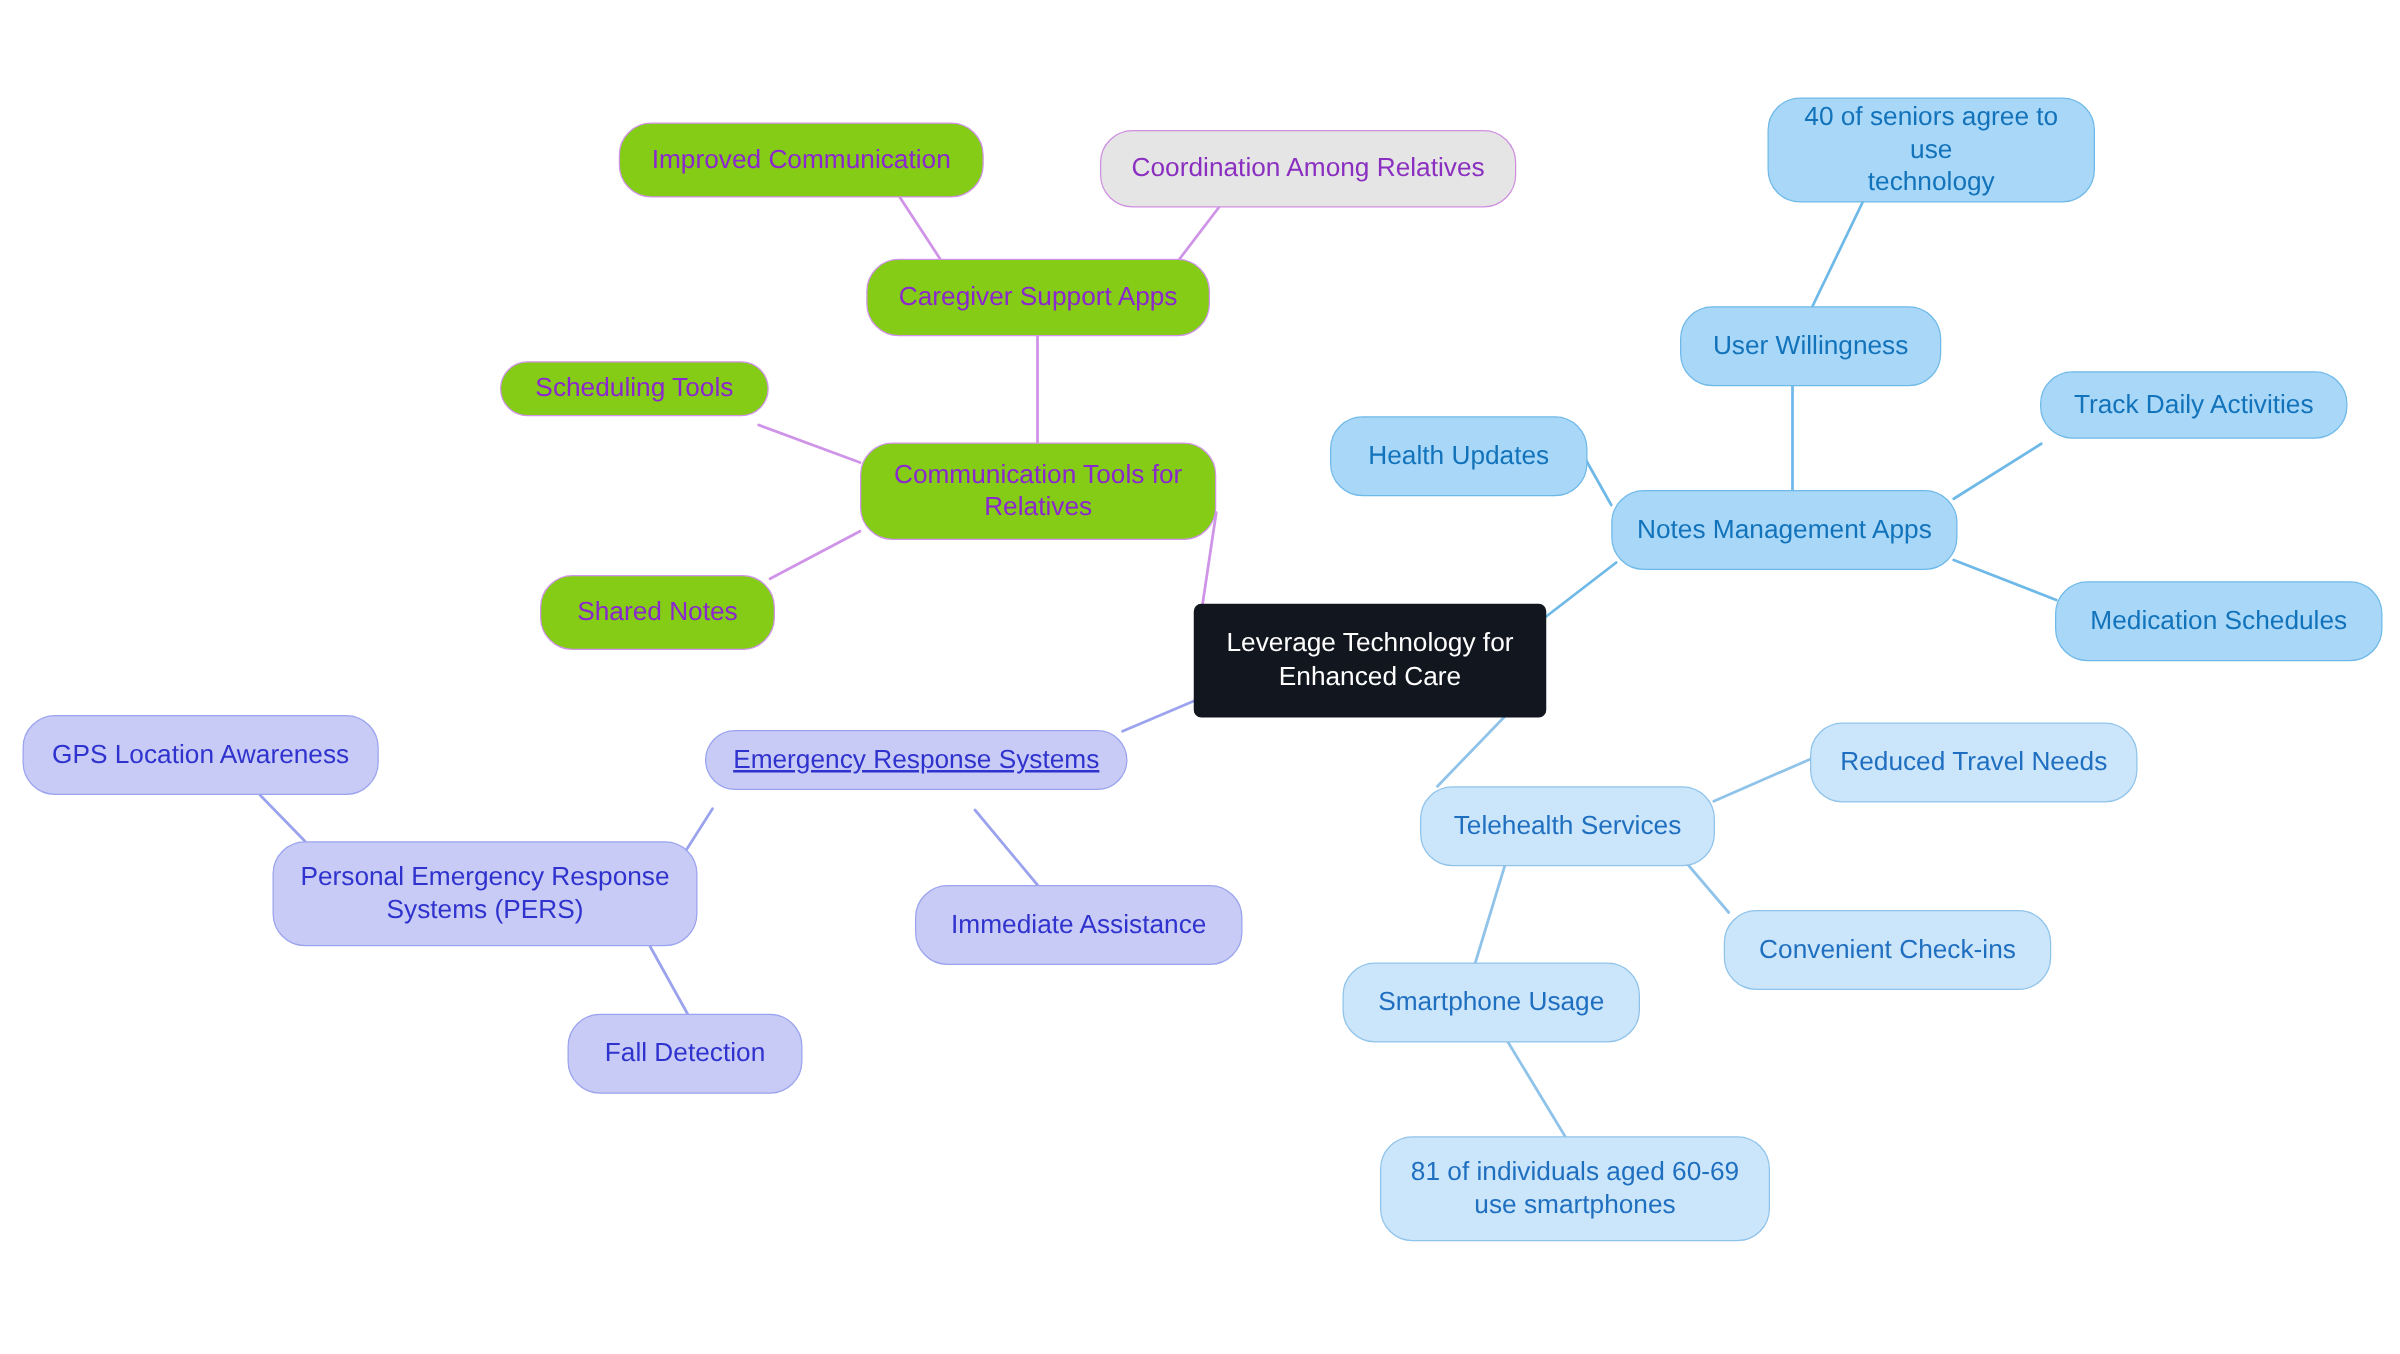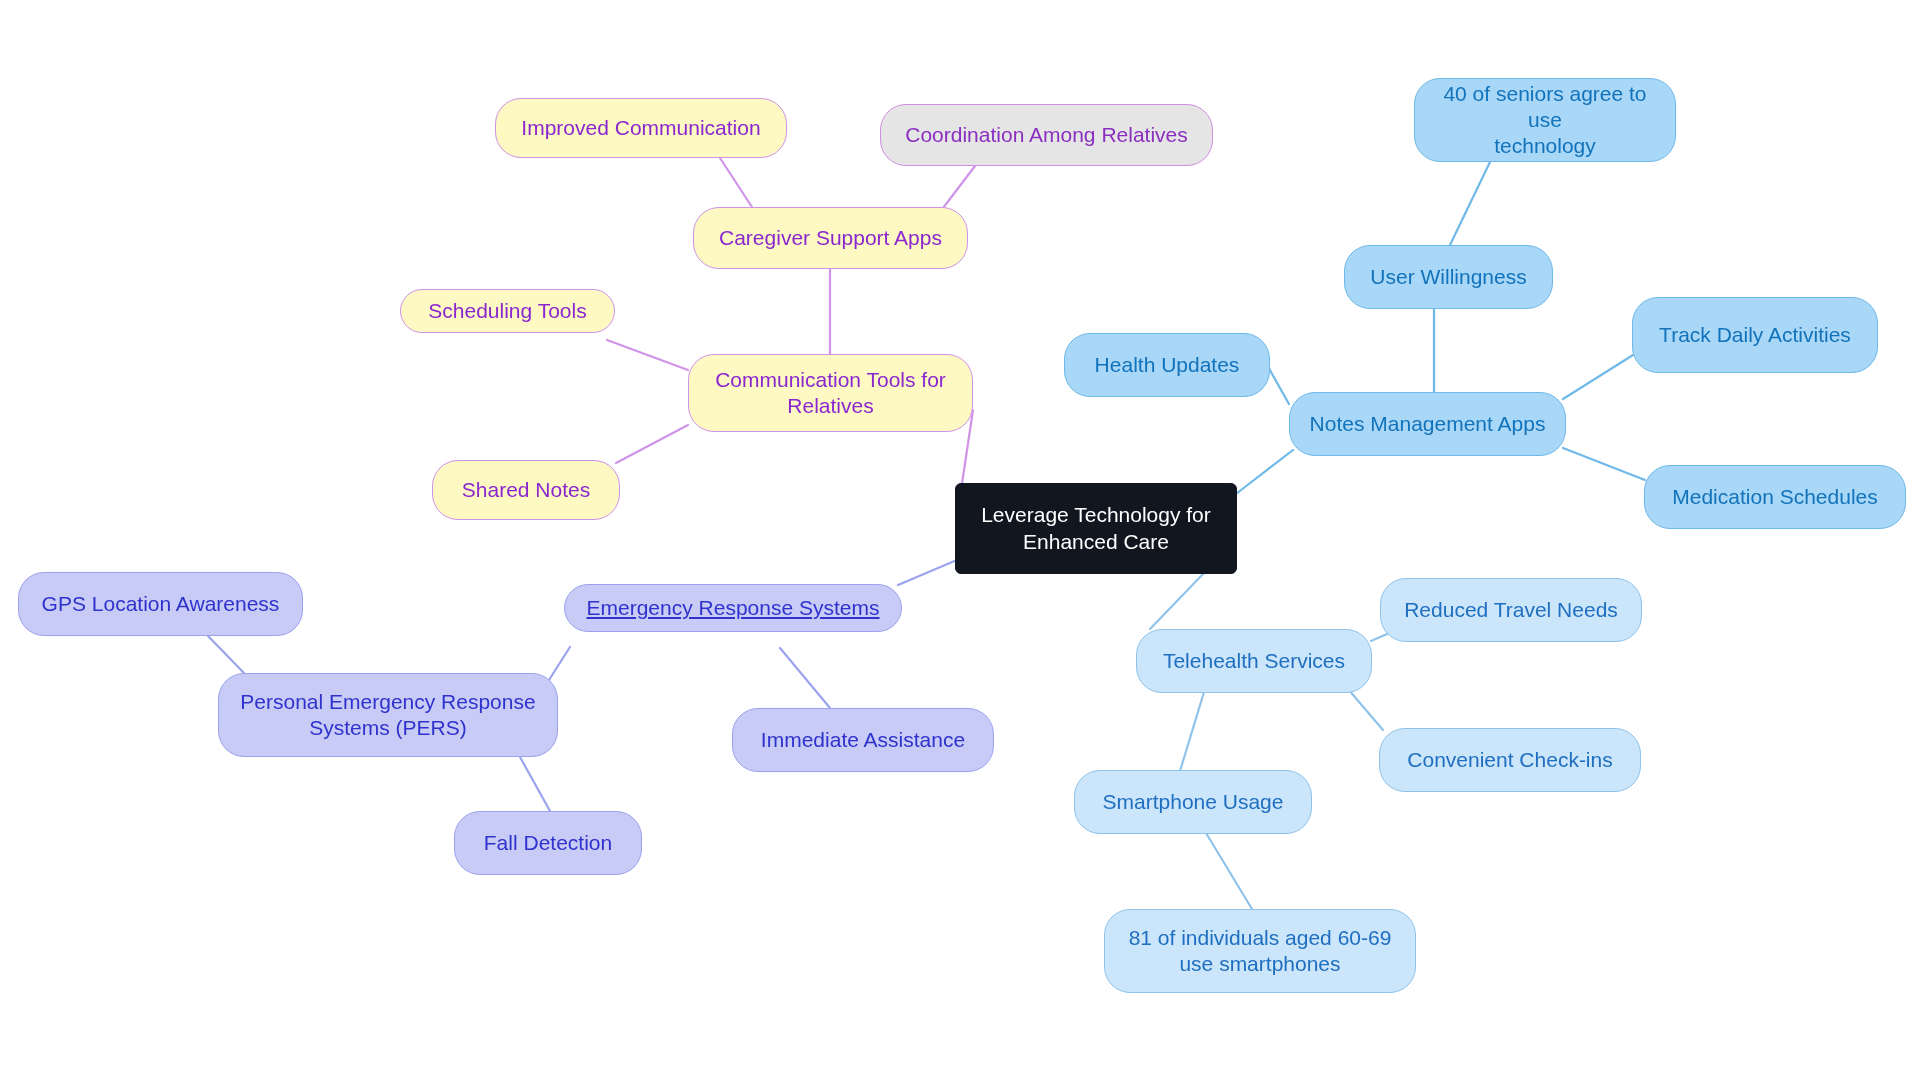--- a/index.html
+++ b/index.html
@@ -47,21 +47,21 @@
     border-radius: 6px;
     font-size: 21px;
   }
   .node-pinkdark {
     background: #e5e5e5;
     border-color: #cf8fe0;
     color: #8a2fc0;
     font-size: 21px;
   }
   .node-pink {
-    background: #fef9c3;
+    background: #84cc16;
     border-color: #cf93e8;
     color: #8b27cf;
     font-size: 21px;
   }
   .node-lavender {
     background: #c7cbf5;
     border-color: #9ba3ee;
     color: #2f32cd;
     font-size: 21px;
   }
@@ -114,24 +114,24 @@
       <div class="node node-pink" style="left: 693px; top: 207px; width: 275px; height: 62px;"><span>Caregiver Support Apps</span></div>
       <div class="node node-pink" style="left: 495px; top: 98px; width: 292px; height: 60px;"><span>Improved Communication</span></div>
       <div class="node node-pinkdark" style="left: 880px; top: 104px; width: 333px; height: 62px;"><span>Coordination Among Relatives</span></div>
       <div class="node node-pink" style="left: 400px; top: 289px; width: 215px; height: 44px;"><span>Scheduling Tools</span></div>
       <div class="node node-pink" style="left: 432px; top: 460px; width: 188px; height: 60px;"><span>Shared Notes</span></div>
       <div class="node node-blue" style="left: 1289px; top: 392px; width: 277px; height: 64px;"><span>Notes Management Apps</span></div>
       <div class="node node-blue" style="left: 1064px; top: 295px; width: 206px; height: 64px; margin-top: 38px;"><span>Health Updates</span></div>
       <div class="node node-blue" style="left: 1344px; top: 245px; width: 209px; height: 64px;"><span>User Willingness</span></div>
       <div class="node node-blue" style="left: 1414px; top: 78px; width: 262px; height: 84px;"><span>40 of seniors agree to use
 technology</span></div>
-      <div class="node node-blue" style="left: 1632px; top: 297px; width: 246px; height: 76px;"><span>Track Daily Activities</span></div>
+      <div class="node node-blue" style="left: 1632px; top: 297px; width: 246px; height: 54px;"><span>Track Daily Activities</span></div>
       <div class="node node-blue" style="left: 1644px; top: 465px; width: 262px; height: 64px;"><span>Medication Schedules</span></div>
       <div class="node node-lightblue" style="left: 1136px; top: 629px; width: 236px; height: 64px;"><span>Telehealth Services</span></div>
-      <div class="node node-lightblue" style="left: 1380px; top: 578px; width: 262px; height: 64px;"><span>Reduced Travel Needs</span></div>
+      <div class="node node-lightblue" style="left: 1448px; top: 578px; width: 262px; height: 64px;"><span>Reduced Travel Needs</span></div>
       <div class="node node-lightblue" style="left: 1379px; top: 728px; width: 262px; height: 64px;"><span>Convenient Check-ins</span></div>
       <div class="node node-lightblue" style="left: 1074px; top: 770px; width: 238px; height: 64px;"><span>Smartphone Usage</span></div>
       <div class="node node-lightblue" style="left: 1104px; top: 909px; width: 312px; height: 84px;"><span>81 of individuals aged 60-69
 use smartphones</span></div>
       <div class="node node-lavender" style="left: 564px; top: 584px; width: 338px; height: 48px; text-decoration: underline;"><span>Emergency Response Systems</span></div>
       <div class="node node-lavender" style="left: 218px; top: 673px; width: 340px; height: 84px;"><span>Personal Emergency Response
 Systems (PERS)</span></div>
       <div class="node node-lavender" style="left: 18px; top: 572px; width: 285px; height: 64px;"><span>GPS Location Awareness</span></div>
       <div class="node node-lavender" style="left: 454px; top: 811px; width: 188px; height: 64px;"><span>Fall Detection</span></div>
       <div class="node node-lavender" style="left: 732px; top: 708px; width: 262px; height: 64px;"><span>Immediate Assistance</span></div>

